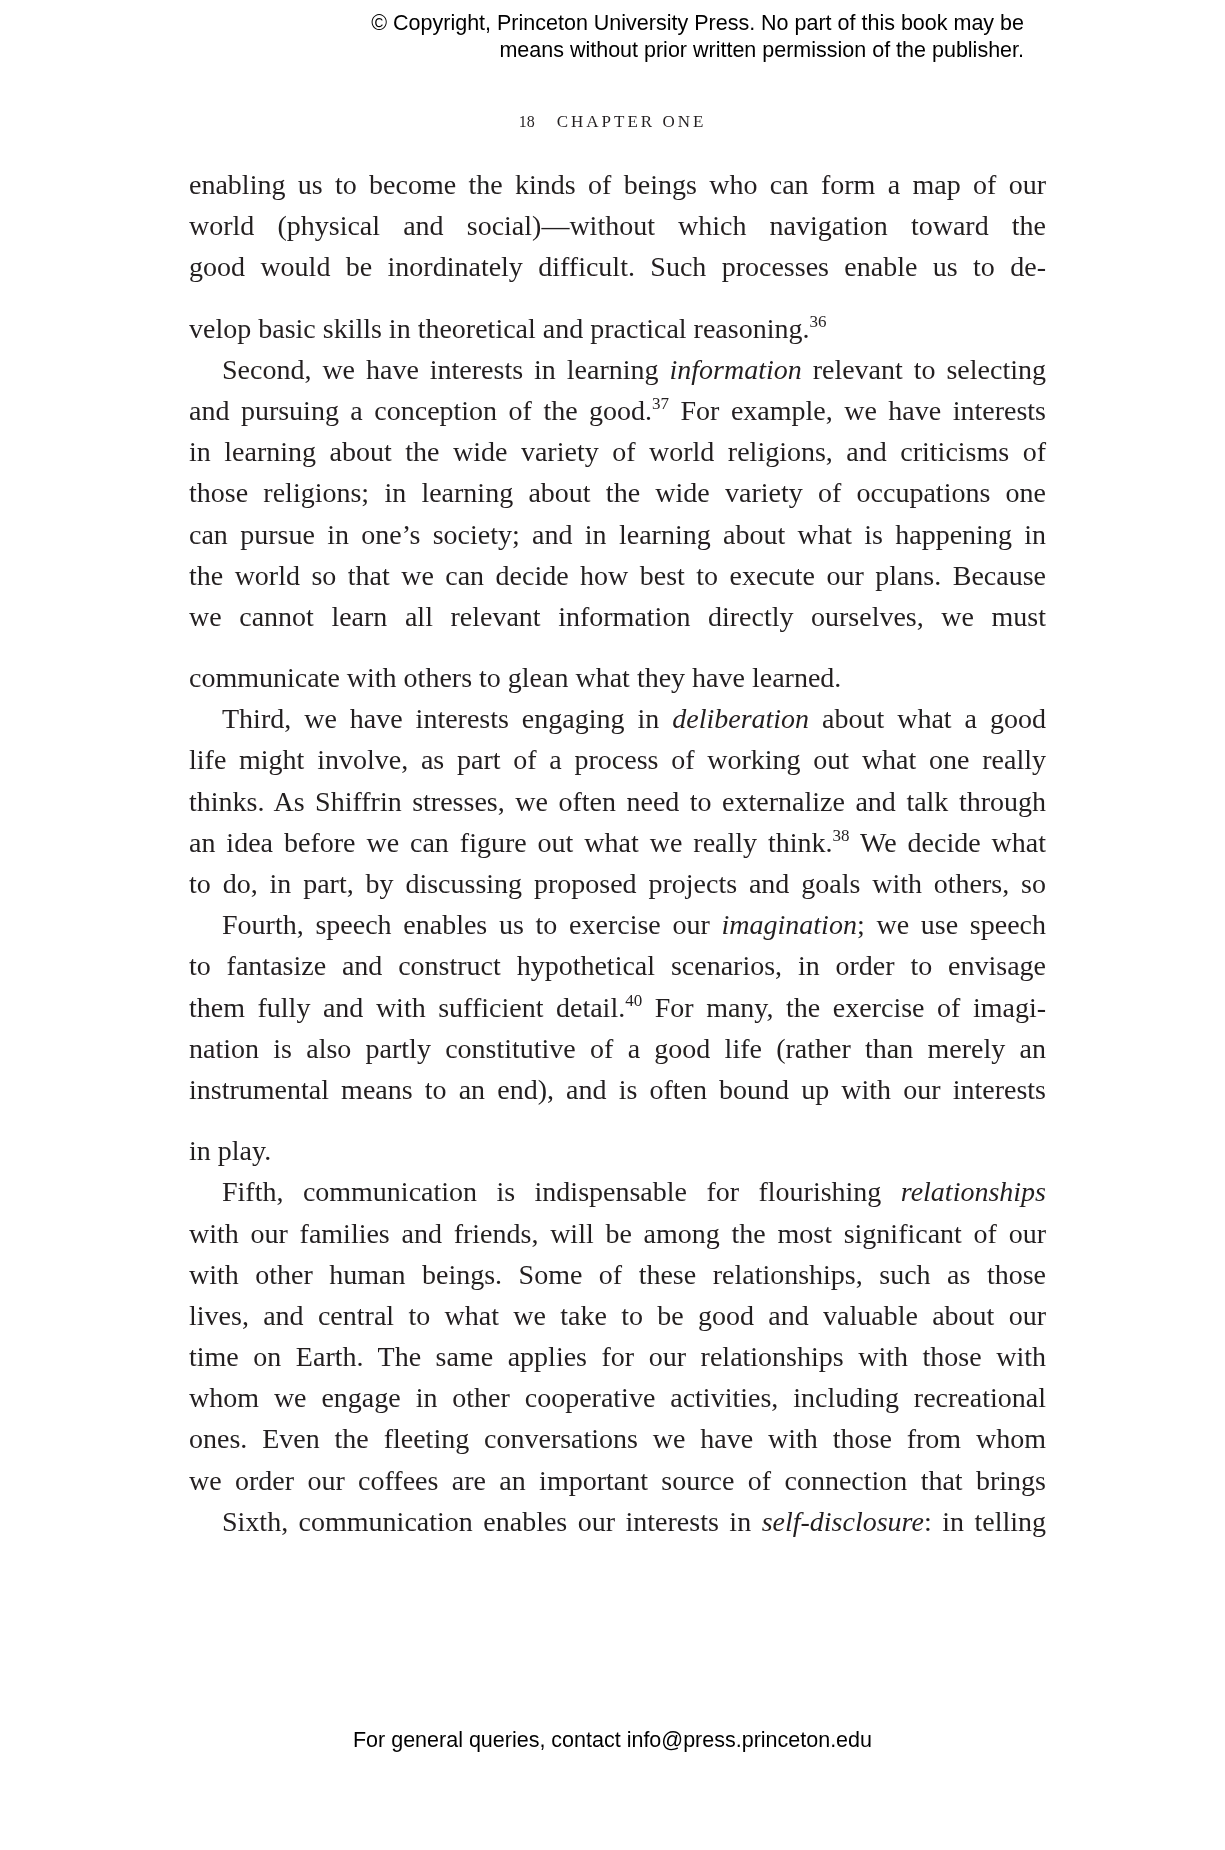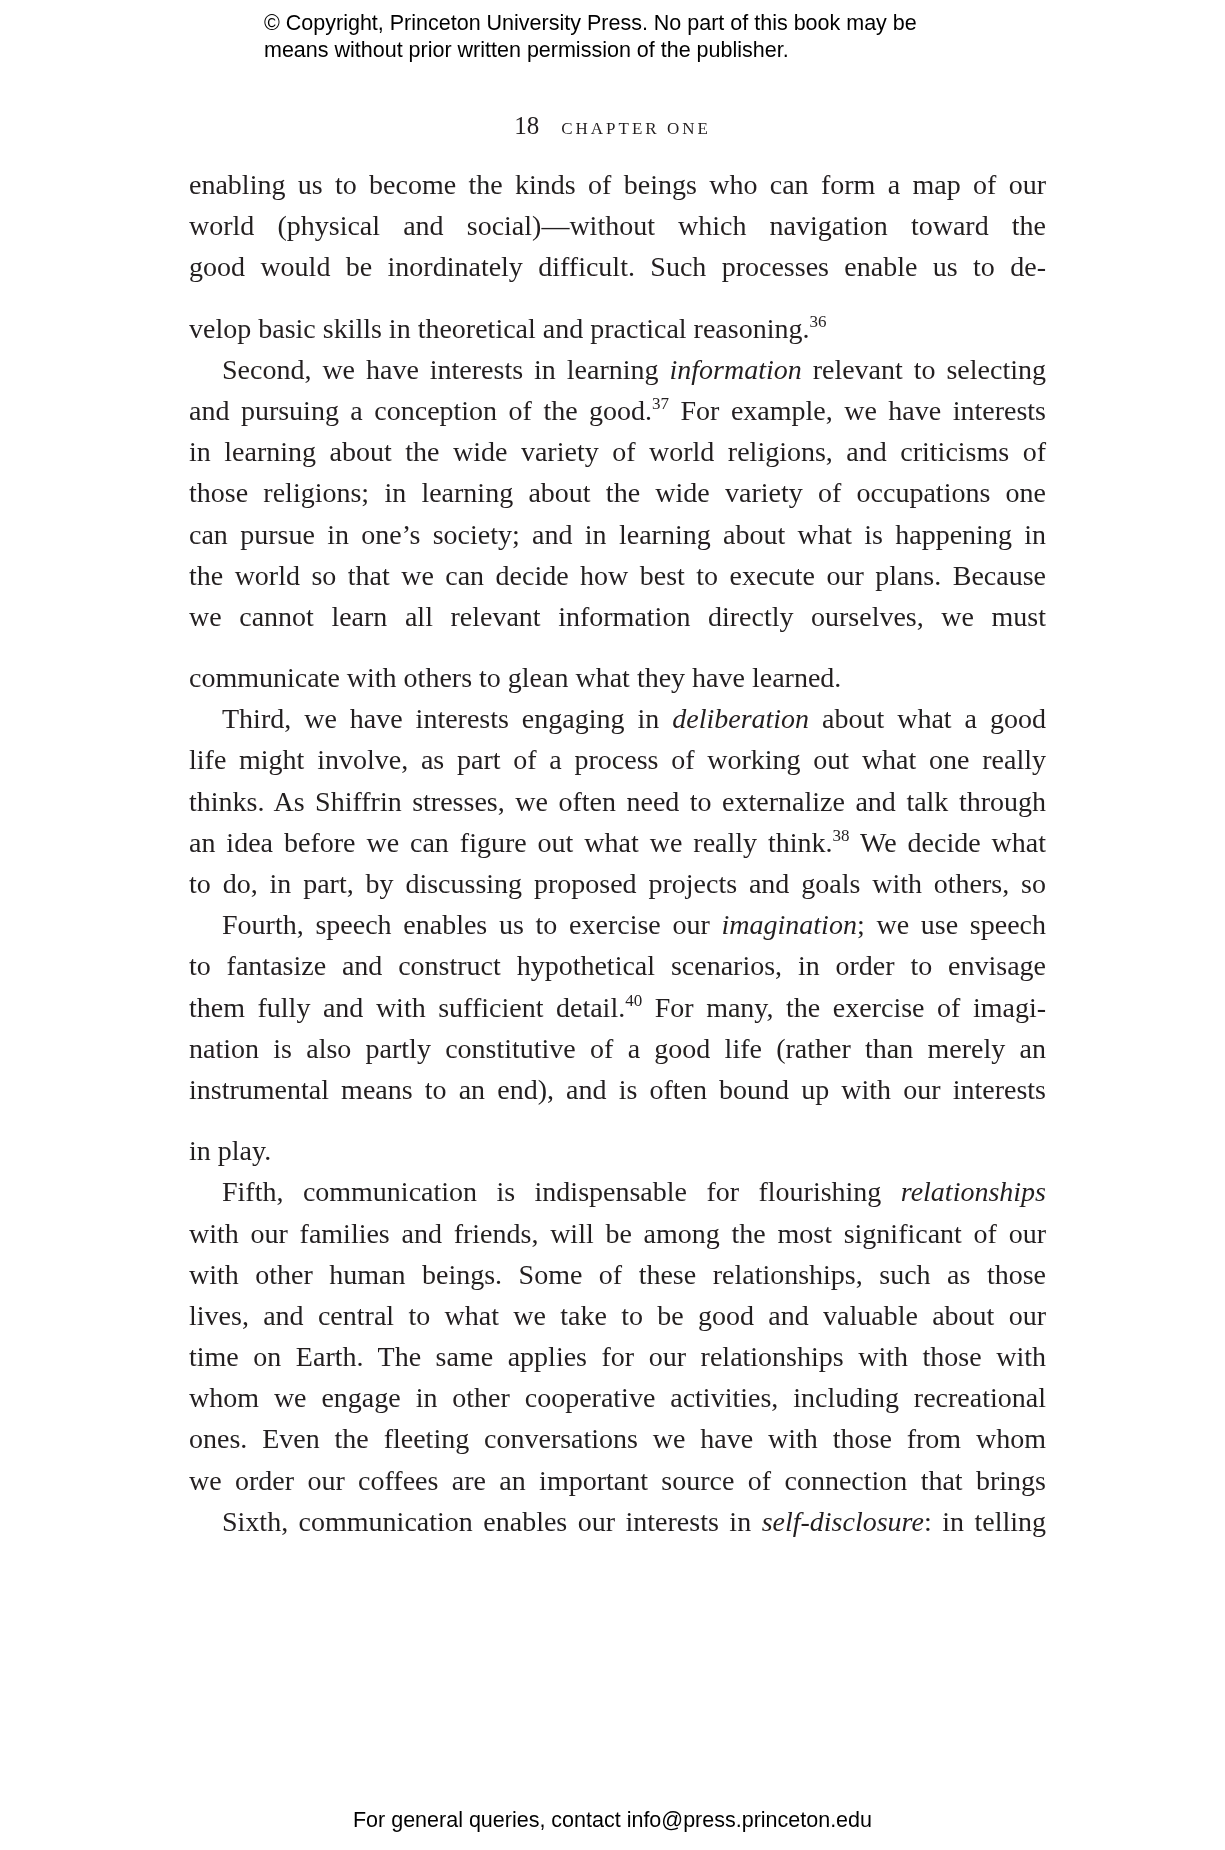--- a/index.html
+++ b/index.html
@@ -1,30 +1,30 @@
 <!DOCTYPE html>
 <html><head>
 <meta charset="utf-8">
 <style>
   html, body { margin:0; padding:0; background:#ffffff; }
   body { width:1225px; height:1850px; position:relative; overflow:hidden; color:#231f20; }
   .notice { position:absolute; left:264px; top:10px; width:760px;
     font-family:"Liberation Sans", sans-serif; font-size:21.5px; line-height:26.5px; color:#000; }
-  .notice div { white-space:nowrap; }
+  .notice div { white-space:nowrap;text-align:right; }
   .running-head { position:absolute; left:0; width:1225px; top:112px; text-align:center;
     font-family:"Liberation Serif", serif; font-size:17px; letter-spacing:3px; color:#231f20; }
-  .running-head .pg { margin-right:22px; letter-spacing:0; font-size:25px; }
+  .running-head .pg { margin-right:22px; letter-spacing:0; font-size:16px; }
   .body-text { position:absolute; left:189px; top:164px; width:857px;
     font-family:"Liberation Serif", serif; font-size:28px; line-height:41.2px; color:#231f20; }
   .line { display:block; white-space:nowrap; text-align:justify; text-align-last:justify; height:41.2px; }
   .line.last { text-align-last:left;margin-top:20px; }
   .line.indent { padding-left:33px; }
   sup { font-size:17px; line-height:0; vertical-align:11px; }
   em { font-style:italic; }
-  .footer { position:absolute; left:0; width:1225px; top:1808px; text-align:center;
+  .footer { position:absolute; left:0; width:1225px; top:1728px; text-align:center;
     font-family:"Liberation Sans", sans-serif; font-size:21.5px; color:#000; }
 </style>
 </head>
 <body>
 
 <div class="notice">
   <div>© Copyright, Princeton University Press. No part of this book may be</div>
   <div>means without prior written permission of the publisher.</div>
 </div>
 

